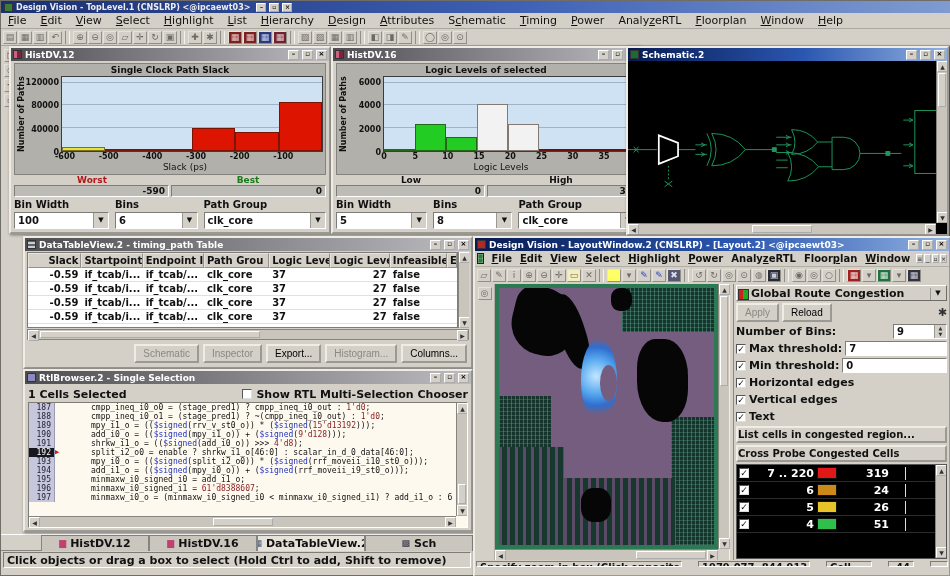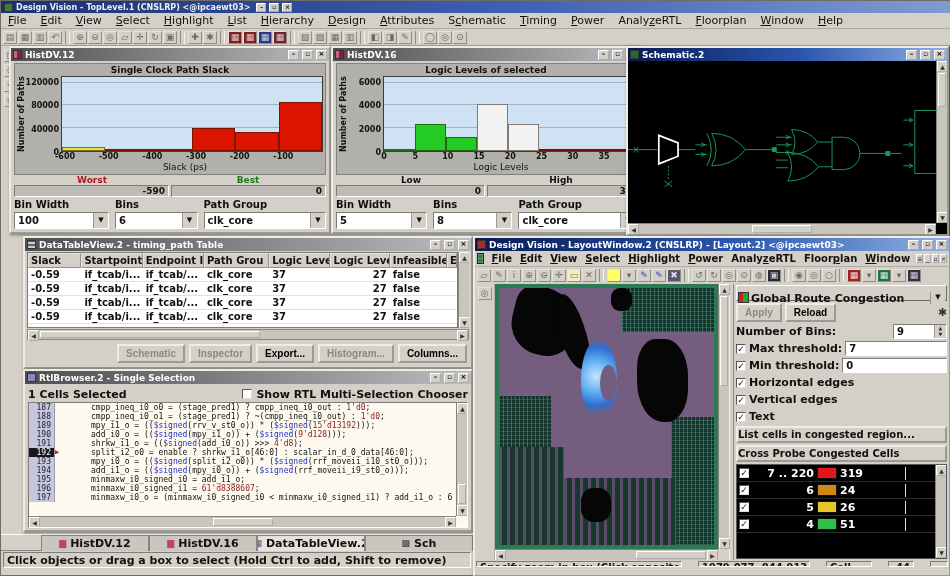--- a/index.html
+++ b/index.html
@@ -63,25 +63,25 @@
   .sb-thumb-h{flex:0 0 60px;margin:1px;background:#d4d0c8;border:1px outset #fff}
   .sb-fill{flex:1}
 
   
   .dt-body{height:calc(100% - 13px);display:flex;flex-direction:column;padding:1px 2px 2px}
   .dt-table{display:flex;flex-direction:column;border:1px solid #7e7c76;flex:1;overflow:hidden;background:#fff}
   .dt-hrow{display:flex;background:#d4d0c8}
   .dt-hcell{border:1px outset #e8e4dc;font-weight:bold;font-size:10px;padding:1px 2px;white-space:nowrap;overflow:hidden}
   .dt-row{display:flex;background:#fff;border-bottom:1px solid #e2e0da}
   .dt-cell{font-size:10px;font-weight:bold;padding:1px 3px;white-space:nowrap;overflow:hidden}
-  .c0{width:54px;}.c1{width:62px}.c2{width:62px}.c3{width:66px}.c4{width:62px}.c5{width:60px;text-align:right}.c6{width:58px}.c7{width:10px}
+  .c0{width:54px;text-align:right}.c1{width:62px}.c2{width:62px}.c3{width:66px}.c4{width:62px}.c5{width:60px;text-align:right}.c6{width:58px}.c7{width:10px}
   .dt-vscroll{width:11px;background:#c9c5bd;border-left:1px solid #86847e;display:flex;flex-direction:column}
   .dt-hscroll{height:11px;background:#c9c5bd;border:1px solid #86847e;display:flex;margin-top:1px}
   .dt-buttons{display:flex;justify-content:flex-end;gap:4px;padding:4px 2px 2px}
-  .pbtn{border:2px outset #efece4;background:#d4d0c8;font-size:10px;font-weight:bold;padding:2px 7px;white-space:nowrap}
+  .pbtn{border:2px outset #efece4;background:#d4d0c8;font-size:10px;font-weight:normal;padding:2px 7px;white-space:nowrap}
   .pbtn.dis{color:#8a8880}
 
   
   .rtl-body{height:calc(100% - 13px);display:flex;flex-direction:column;padding:2px 3px}
   .rtl-head{display:flex;align-items:center;height:16px;font-size:11px;font-weight:bold}
   .cb{width:10px;height:10px;background:#fff;border:1px solid;border-color:#555 #ddd #ddd #555;font-size:9px;line-height:9px;text-align:center;color:#111;flex:0 0 auto}
   .cb.chk::after{content:"✓"}
   .code-wrap{position:relative;flex:1;border:1px solid;border-color:#7e7c76 #fff #fff #7e7c76;background:#fdf9ef;overflow:hidden}
   .code-area{position:absolute;inset:0 11px 11px 0;overflow:hidden;font-family:"DejaVu Sans Mono","Liberation Mono",monospace;font-size:8px;line-height:9px}
   .cl{display:flex;height:9px;white-space:nowrap}
@@ -102,38 +102,38 @@
   .lw-strip{width:20px;border-right:1px solid #b0aea6;display:flex;flex-direction:column;align-items:center;padding-top:3px}
   .lw-canvaswrap{position:relative;width:234px;flex:0 0 auto}
   .lw-canvas{position:absolute;inset:0 11px 11px 0;background:#745d7e;border:4px solid #2c7a54;overflow:hidden}
   .lw-split{width:5px;background:#d4d0c8;border-left:1px solid #f2f0ea;border-right:1px solid #8a8882}
   .lw-panel{flex:1;display:flex;flex-direction:column;padding:1px 2px;overflow:hidden}
   .blob{position:absolute}
   .hatch{background-color:#14342c;background-image:repeating-linear-gradient(90deg,rgba(96,170,146,.45) 0 1px,transparent 1px 4px),repeating-linear-gradient(0deg,rgba(96,170,146,.3) 0 1px,transparent 1px 4px)}
   .stripes{background:repeating-linear-gradient(90deg,#5c4a66 0 3px,#17382e 3px 8px)}
   .blk{background:#060606}
 
-  .lw-phead{display:flex;align-items:flex-start;height:16px;border:1px solid;border-color:#fff #6f6d68 #6f6d68 #fff;padding:6px 1px;background:#d4d0c8}
+  .lw-phead{display:flex;align-items:flex-end;height:16px;border:1px solid;border-color:#fff #6f6d68 #6f6d68 #fff;padding:0 1px;background:#d4d0c8}
   .lw-phead .txt{font-size:11px;font-weight:bold;flex:1;padding-left:2px;white-space:nowrap;overflow:hidden}
   .grc-icon{width:11px;height:11px;border:1px solid #333;background:linear-gradient(90deg,#c22 50%,#2a2 50%)}
   .lw-btnrow{display:flex;align-items:center;gap:3px;height:22px;padding:2px 0}
   .gear{margin-left:auto;font-size:11px;color:#333}
   .prow{display:flex;align-items:center;height:17px;gap:3px}
   .prow .plbl{font-size:11px;font-weight:bold;white-space:nowrap}
   .pinput{background:#fff;border:1px solid;border-color:#7e7c76 #fff #fff #7e7c76;font-size:10px;font-weight:bold;padding:1px 3px;height:15px}
   .spin{display:flex;height:15px;border:1px solid;border-color:#7e7c76 #fff #fff #7e7c76;background:#fff}
   .spin .val{width:40px;font-size:10px;font-weight:bold;padding:1px 3px}
   .spin .arr{width:12px;background:#d4d0c8;border-left:1px solid #9a9890;font-size:5px;line-height:6px;text-align:center;color:#333}
   .wide-btn{border:2px outset #efece4;background:#d4d0c8;font-size:10px;font-weight:bold;height:17px;margin:1px 0;text-align:left;line-height:13px;white-space:nowrap;overflow:hidden}
   .legend{flex:1;display:flex;border:1px solid #555;margin-top:1px;overflow:hidden;background:#000}
   .legend-rows{flex:1;display:flex;flex-direction:column}
   .lrow{display:flex;align-items:center;height:17px;border-bottom:1px solid #2c2c2c;color:#fff;font-weight:bold;font-size:11px;padding:0 2px;gap:3px}
   .lrow .rng{width:62px;text-align:right}
   .lrow .sw{width:20px;height:12px;border:1px solid #111}
-  .lrow .cnt{width:66px;text-align:left;border-right:1px solid #ddd;padding-right:16px}
+  .lrow .cnt{width:66px;text-align:right;border-right:1px solid #ddd;padding-right:16px}
   .lg-vscroll{width:11px;background:#c9c5bd;border-left:1px solid #86847e;display:flex;flex-direction:column}
   .lw-status{height:15px;display:flex;gap:16px;padding:1px 1px 8px}
   .stcell{border:1px solid;border-color:#7e7c76 #fff #fff #7e7c76;font-size:10px;font-weight:bold;padding:0 3px;white-space:nowrap;overflow:hidden;line-height:12px}
 
   
   #tabsbar{position:absolute;left:0;top:533px;width:472px;height:17px;background:#d4d0c8;border-top:1px solid #fff;display:flex;align-items:flex-end;overflow:hidden}
   .tabspacer{width:55px;height:16px;border-bottom:1px solid #86847e}
   .tab{display:flex;align-items:center;justify-content:center;gap:4px;width:148px;height:16px;border:1px solid #86847e;border-bottom:none;background:#cac6be;font-size:11px;font-weight:bold;white-space:nowrap;overflow:hidden}
   .tab.active{background:#e6e2da}
   .tab .tico{font-size:9px;line-height:9px}

